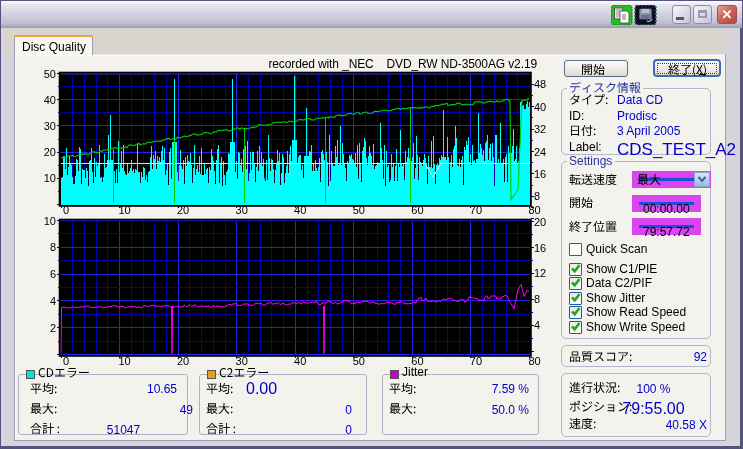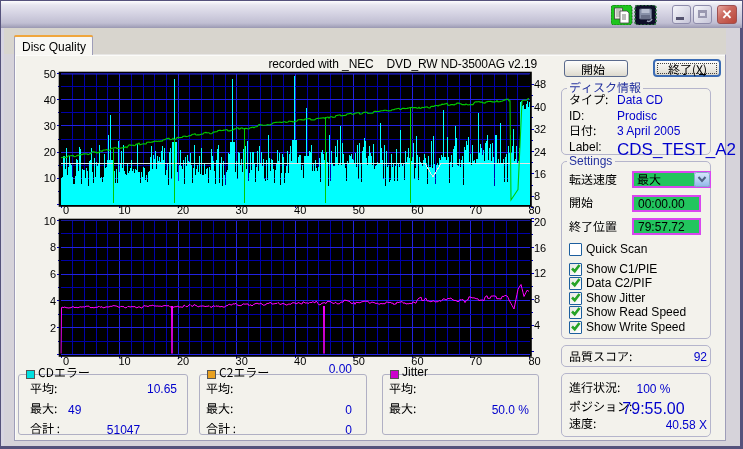--- a/index.html
+++ b/index.html
@@ -1,18 +1,18 @@
 <!DOCTYPE html>
 <html><head><meta charset="utf-8"><style>
 *{margin:0;padding:0;box-sizing:border-box}
 body{width:743px;height:449px;overflow:hidden;font-family:"Liberation Sans",sans-serif}
 #win{position:relative;width:743px;height:449px;background:#d8d5e2;}
 .abs{position:absolute}
 .blue{color:#0000cc}
-.fld{position:absolute;background:#22c55e;border:2px solid #d946ef;font-size:12px;color:#000;padding-left:4px}
+.fld{position:absolute;background:#1d4ed8;border:7px solid #d946ef;font-size:12px;color:#000;padding-left:4px}
 .grp{position:absolute;border:1px solid #b5b5cc;border-radius:5px}
 </style></head><body>
 <div id="win">
 <div class="abs" style="left:0;top:0;width:743px;height:449px;border:1px solid #55527c"></div>
 <div class="abs" style="left:740px;top:0;width:3px;height:449px;background:#55527c"></div>
 <div class="abs" style="left:0;top:446px;width:743px;height:3px;background:#55527c"></div>
 <div class="abs" style="left:1px;top:1px;width:741px;height:27px;background:linear-gradient(#fdfdfe,#e6e5ef 15%,#d4d2e2 48%,#c0bed2 82%,#aaa8bf 93%,#9a98b2)"></div>
 <svg class="abs" style="left:611px;top:5px" width="46" height="20">
 <rect x="0" y="0" width="21" height="20" rx="3" fill="#1dc51d" stroke="#156a15" stroke-width="1" stroke-dasharray="2 1"></rect>
 <rect x="3.5" y="3" width="8" height="11" fill="#e8e8e0" stroke="#444" stroke-width="0.8"></rect>
@@ -292,50 +292,51 @@
       <g transform="translate(0,14)">
         <path d="M2.1 -7.6C2.6 -6.7 3 -5.5 3.2 -4.8L4 -5.1C3.9 -5.8 3.4 -6.9 2.9 -7.8ZM9.1 -7.9C8.8 -7 8.2 -5.8 7.8 -5L8.5 -4.8C9 -5.5 9.6 -6.6 10 -7.6ZM0.6 -4.2V-3.3H5.5V0.9H6.4V-3.3H11.4V-4.2H6.4V-8.4H10.7V-9.3H1.3V-8.4H5.5V-4.2Z M17.3 -5.7V-4.8H21V-5.7ZM16.7 -1.8 17.1 -0.9C18.3 -1.4 19.8 -2 21.3 -2.6L21.1 -3.4C19.5 -2.8 17.8 -2.1 16.7 -1.8ZM18.1 -10.1C17.6 -8.4 16.8 -6.8 15.9 -5.7C16.1 -5.6 16.5 -5.3 16.6 -5.1C17.1 -5.7 17.6 -6.4 18 -7.2H22.4C22.2 -2.4 22 -0.5 21.7 -0.1C21.5 0.1 21.4 0.1 21.1 0.1C20.9 0.1 20.1 0.1 19.3 0C19.5 0.3 19.6 0.7 19.6 0.9C20.3 1 21.1 1 21.5 0.9C21.9 0.9 22.2 0.8 22.5 0.4C23 -0.1 23.1 -2.1 23.3 -7.6C23.3 -7.7 23.3 -8.1 23.3 -8.1H18.4C18.6 -8.7 18.8 -9.3 19 -9.9ZM12.4 -1.9 12.7 -1C13.8 -1.5 15.3 -2.1 16.7 -2.7L16.5 -3.6L15 -2.9V-6.4H16.4V-7.3H15V-10H14.1V-7.3H12.6V-6.4H14.1V-2.6C13.5 -2.3 12.9 -2.1 12.4 -1.9Z M25.7 -4.7C26.1 -4.7 26.5 -5 26.5 -5.5C26.5 -6 26.1 -6.4 25.7 -6.4C25.2 -6.4 24.9 -6 24.9 -5.5C24.9 -5 25.2 -4.7 25.7 -4.7ZM25.7 0.2C26.1 0.2 26.5 -0.2 26.5 -0.7C26.5 -1.2 26.1 -1.5 25.7 -1.5C25.2 -1.5 24.9 -1.2 24.9 -0.7C24.9 -0.2 25.2 0.2 25.7 0.2Z" fill="#000000"></path>
       </g>
     </svg>
 <div class="abs blue" style="left:70px;top:382px;width:107px;text-align:right;font-size:12px">10.65</div>
 <svg style="position:absolute;left:30px;top:399px;overflow:visible" width="29" height="18">
       <g transform="translate(0,14)">
         <path d="M3 -7.6H9V-6.8H3ZM3 -9.1H9V-8.2H3ZM2.1 -9.7V-6.1H9.9V-9.7ZM4.8 -4.7V-3.9H2.6V-4.7ZM0.6 -0.5 0.7 0.3 4.8 -0.2V1H5.6V0.2C5.8 0.4 6 0.7 6.1 0.9C6.9 0.6 7.8 0.2 8.5 -0.4C9.2 0.2 10.1 0.7 11 0.9C11.1 0.7 11.4 0.4 11.6 0.3C10.6 0 9.8 -0.4 9.1 -0.9C9.9 -1.7 10.5 -2.6 10.9 -3.8L10.3 -4L10.2 -4H6V-3.2H7.1L6.6 -3.1C6.9 -2.3 7.3 -1.6 7.9 -1C7.2 -0.4 6.4 -0.1 5.6 0.2V-4.7H11.3V-5.5H0.7V-4.7H1.7V-0.6ZM7.3 -3.2H9.8C9.5 -2.6 9 -2 8.5 -1.5C8 -2 7.6 -2.6 7.3 -3.2ZM4.8 -3.2V-2.4H2.6V-3.2ZM4.8 -1.7V-1L2.6 -0.7V-1.7Z M17.5 -10.1C17.5 -9.1 17.5 -7.9 17.4 -6.6H12.7V-5.7H17.2C16.7 -3.4 15.5 -1.1 12.5 0.2C12.8 0.4 13.1 0.7 13.2 0.9C16.1 -0.4 17.4 -2.7 18 -5C18.9 -2.3 20.5 -0.2 22.8 0.9C23 0.7 23.3 0.3 23.5 0.1C21.2 -0.9 19.6 -3.1 18.8 -5.7H23.3V-6.6H18.3C18.5 -7.9 18.5 -9.1 18.5 -10.1Z M25.7 -4.7C26.1 -4.7 26.5 -5 26.5 -5.5C26.5 -6 26.1 -6.4 25.7 -6.4C25.2 -6.4 24.9 -6 24.9 -5.5C24.9 -5 25.2 -4.7 25.7 -4.7ZM25.7 0.2C26.1 0.2 26.5 -0.2 26.5 -0.7C26.5 -1.2 26.1 -1.5 25.7 -1.5C25.2 -1.5 24.9 -1.2 24.9 -0.7C24.9 -0.2 25.2 0.2 25.7 0.2Z" fill="#000000"></path>
       </g>
     </svg>
-<div class="abs blue" style="left:68px;top:402.5px;width:107px;text-align:left;font-size:12px">49</div>
+<div class="abs blue" style="left:86px;top:402.5px;width:107px;text-align:right;font-size:12px">49</div>
 <svg style="position:absolute;left:30px;top:419px;overflow:visible" width="32" height="18">
       <g transform="translate(0,14)">
         <path d="M3 -6.2V-5.4H9V-6.2ZM6 -9.2C7.1 -7.6 9.2 -5.9 11.1 -4.9C11.2 -5.2 11.5 -5.5 11.7 -5.7C9.8 -6.6 7.7 -8.3 6.4 -10.1H5.5C4.5 -8.5 2.5 -6.7 0.4 -5.6C0.6 -5.4 0.9 -5.1 1 -4.9C3 -6 5 -7.7 6 -9.2ZM2.4 -3.8V1H3.2V0.5H8.8V1H9.7V-3.8ZM3.2 -0.3V-3H8.8V-0.3Z M13 -6.4V-5.7H16.8V-6.4ZM13.1 -9.7V-8.9H16.8V-9.7ZM13 -4.8V-4.1H16.8V-4.8ZM12.5 -8.1V-7.3H17.2V-8.1ZM20 -10V-6H17.2V-5.1H20V1H20.9V-5.1H23.7V-6H20.9V-10ZM13 -3.2V0.8H13.8V0.3H16.7V-3.2ZM13.8 -2.5H15.9V-0.5H13.8Z M28.4 -4.7C28.8 -4.7 29.1 -5 29.1 -5.5C29.1 -6 28.8 -6.4 28.4 -6.4C27.9 -6.4 27.6 -6 27.6 -5.5C27.6 -5 27.9 -4.7 28.4 -4.7ZM28.4 0.2C28.8 0.2 29.1 -0.2 29.1 -0.7C29.1 -1.2 28.8 -1.5 28.4 -1.5C27.9 -1.5 27.6 -1.2 27.6 -0.7C27.6 -0.2 27.9 0.2 28.4 0.2Z" fill="#000000"></path>
       </g>
     </svg>
 <div class="abs blue" style="left:70px;top:422.5px;width:107px;text-align:center;font-size:12px">51047</div>
 <svg style="position:absolute;left:206px;top:378.5px;overflow:visible" width="29" height="18">
       <g transform="translate(0,14)">
         <path d="M2.1 -7.6C2.6 -6.7 3 -5.5 3.2 -4.8L4 -5.1C3.9 -5.8 3.4 -6.9 2.9 -7.8ZM9.1 -7.9C8.8 -7 8.2 -5.8 7.8 -5L8.5 -4.8C9 -5.5 9.6 -6.6 10 -7.6ZM0.6 -4.2V-3.3H5.5V0.9H6.4V-3.3H11.4V-4.2H6.4V-8.4H10.7V-9.3H1.3V-8.4H5.5V-4.2Z M17.3 -5.7V-4.8H21V-5.7ZM16.7 -1.8 17.1 -0.9C18.3 -1.4 19.8 -2 21.3 -2.6L21.1 -3.4C19.5 -2.8 17.8 -2.1 16.7 -1.8ZM18.1 -10.1C17.6 -8.4 16.8 -6.8 15.9 -5.7C16.1 -5.6 16.5 -5.3 16.6 -5.1C17.1 -5.7 17.6 -6.4 18 -7.2H22.4C22.2 -2.4 22 -0.5 21.7 -0.1C21.5 0.1 21.4 0.1 21.1 0.1C20.9 0.1 20.1 0.1 19.3 0C19.5 0.3 19.6 0.7 19.6 0.9C20.3 1 21.1 1 21.5 0.9C21.9 0.9 22.2 0.8 22.5 0.4C23 -0.1 23.1 -2.1 23.3 -7.6C23.3 -7.7 23.3 -8.1 23.3 -8.1H18.4C18.6 -8.7 18.8 -9.3 19 -9.9ZM12.4 -1.9 12.7 -1C13.8 -1.5 15.3 -2.1 16.7 -2.7L16.5 -3.6L15 -2.9V-6.4H16.4V-7.3H15V-10H14.1V-7.3H12.6V-6.4H14.1V-2.6C13.5 -2.3 12.9 -2.1 12.4 -1.9Z M25.7 -4.7C26.1 -4.7 26.5 -5 26.5 -5.5C26.5 -6 26.1 -6.4 25.7 -6.4C25.2 -6.4 24.9 -6 24.9 -5.5C24.9 -5 25.2 -4.7 25.7 -4.7ZM25.7 0.2C26.1 0.2 26.5 -0.2 26.5 -0.7C26.5 -1.2 26.1 -1.5 25.7 -1.5C25.2 -1.5 24.9 -1.2 24.9 -0.7C24.9 -0.2 25.2 0.2 25.7 0.2Z" fill="#000000"></path>
       </g>
     </svg>
-<div class="abs blue" style="left:246px;top:362px;width:106px;text-align:right;font-size:12px">0.00</div>
+<div class="abs blue" style="left:246px;top:380px;width:106px;text-align:left;font-size:16px">0.00</div>
 <svg style="position:absolute;left:206px;top:399px;overflow:visible" width="29" height="18">
       <g transform="translate(0,14)">
         <path d="M3 -7.6H9V-6.8H3ZM3 -9.1H9V-8.2H3ZM2.1 -9.7V-6.1H9.9V-9.7ZM4.8 -4.7V-3.9H2.6V-4.7ZM0.6 -0.5 0.7 0.3 4.8 -0.2V1H5.6V0.2C5.8 0.4 6 0.7 6.1 0.9C6.9 0.6 7.8 0.2 8.5 -0.4C9.2 0.2 10.1 0.7 11 0.9C11.1 0.7 11.4 0.4 11.6 0.3C10.6 0 9.8 -0.4 9.1 -0.9C9.9 -1.7 10.5 -2.6 10.9 -3.8L10.3 -4L10.2 -4H6V-3.2H7.1L6.6 -3.1C6.9 -2.3 7.3 -1.6 7.9 -1C7.2 -0.4 6.4 -0.1 5.6 0.2V-4.7H11.3V-5.5H0.7V-4.7H1.7V-0.6ZM7.3 -3.2H9.8C9.5 -2.6 9 -2 8.5 -1.5C8 -2 7.6 -2.6 7.3 -3.2ZM4.8 -3.2V-2.4H2.6V-3.2ZM4.8 -1.7V-1L2.6 -0.7V-1.7Z M17.5 -10.1C17.5 -9.1 17.5 -7.9 17.4 -6.6H12.7V-5.7H17.2C16.7 -3.4 15.5 -1.1 12.5 0.2C12.8 0.4 13.1 0.7 13.2 0.9C16.1 -0.4 17.4 -2.7 18 -5C18.9 -2.3 20.5 -0.2 22.8 0.9C23 0.7 23.3 0.3 23.5 0.1C21.2 -0.9 19.6 -3.1 18.8 -5.7H23.3V-6.6H18.3C18.5 -7.9 18.5 -9.1 18.5 -10.1Z M25.7 -4.7C26.1 -4.7 26.5 -5 26.5 -5.5C26.5 -6 26.1 -6.4 25.7 -6.4C25.2 -6.4 24.9 -6 24.9 -5.5C24.9 -5 25.2 -4.7 25.7 -4.7ZM25.7 0.2C26.1 0.2 26.5 -0.2 26.5 -0.7C26.5 -1.2 26.1 -1.5 25.7 -1.5C25.2 -1.5 24.9 -1.2 24.9 -0.7C24.9 -0.2 25.2 0.2 25.7 0.2Z" fill="#000000"></path>
       </g>
     </svg>
 <div class="abs blue" style="left:246px;top:402.5px;width:106px;text-align:right;font-size:12px">0</div>
 <svg style="position:absolute;left:206px;top:419px;overflow:visible" width="32" height="18">
       <g transform="translate(0,14)">
         <path d="M3 -6.2V-5.4H9V-6.2ZM6 -9.2C7.1 -7.6 9.2 -5.9 11.1 -4.9C11.2 -5.2 11.5 -5.5 11.7 -5.7C9.8 -6.6 7.7 -8.3 6.4 -10.1H5.5C4.5 -8.5 2.5 -6.7 0.4 -5.6C0.6 -5.4 0.9 -5.1 1 -4.9C3 -6 5 -7.7 6 -9.2ZM2.4 -3.8V1H3.2V0.5H8.8V1H9.7V-3.8ZM3.2 -0.3V-3H8.8V-0.3Z M13 -6.4V-5.7H16.8V-6.4ZM13.1 -9.7V-8.9H16.8V-9.7ZM13 -4.8V-4.1H16.8V-4.8ZM12.5 -8.1V-7.3H17.2V-8.1ZM20 -10V-6H17.2V-5.1H20V1H20.9V-5.1H23.7V-6H20.9V-10ZM13 -3.2V0.8H13.8V0.3H16.7V-3.2ZM13.8 -2.5H15.9V-0.5H13.8Z M28.4 -4.7C28.8 -4.7 29.1 -5 29.1 -5.5C29.1 -6 28.8 -6.4 28.4 -6.4C27.9 -6.4 27.6 -6 27.6 -5.5C27.6 -5 27.9 -4.7 28.4 -4.7ZM28.4 0.2C28.8 0.2 29.1 -0.2 29.1 -0.7C29.1 -1.2 28.8 -1.5 28.4 -1.5C27.9 -1.5 27.6 -1.2 27.6 -0.7C27.6 -0.2 27.9 0.2 28.4 0.2Z" fill="#000000"></path>
       </g>
     </svg>
 <div class="abs blue" style="left:246px;top:422.5px;width:106px;text-align:right;font-size:12px">0</div>
 <svg style="position:absolute;left:389px;top:378.5px;overflow:visible" width="29" height="18">
       <g transform="translate(0,14)">
         <path d="M2.1 -7.6C2.6 -6.7 3 -5.5 3.2 -4.8L4 -5.1C3.9 -5.8 3.4 -6.9 2.9 -7.8ZM9.1 -7.9C8.8 -7 8.2 -5.8 7.8 -5L8.5 -4.8C9 -5.5 9.6 -6.6 10 -7.6ZM0.6 -4.2V-3.3H5.5V0.9H6.4V-3.3H11.4V-4.2H6.4V-8.4H10.7V-9.3H1.3V-8.4H5.5V-4.2Z M17.3 -5.7V-4.8H21V-5.7ZM16.7 -1.8 17.1 -0.9C18.3 -1.4 19.8 -2 21.3 -2.6L21.1 -3.4C19.5 -2.8 17.8 -2.1 16.7 -1.8ZM18.1 -10.1C17.6 -8.4 16.8 -6.8 15.9 -5.7C16.1 -5.6 16.5 -5.3 16.6 -5.1C17.1 -5.7 17.6 -6.4 18 -7.2H22.4C22.2 -2.4 22 -0.5 21.7 -0.1C21.5 0.1 21.4 0.1 21.1 0.1C20.9 0.1 20.1 0.1 19.3 0C19.5 0.3 19.6 0.7 19.6 0.9C20.3 1 21.1 1 21.5 0.9C21.9 0.9 22.2 0.8 22.5 0.4C23 -0.1 23.1 -2.1 23.3 -7.6C23.3 -7.7 23.3 -8.1 23.3 -8.1H18.4C18.6 -8.7 18.8 -9.3 19 -9.9ZM12.4 -1.9 12.7 -1C13.8 -1.5 15.3 -2.1 16.7 -2.7L16.5 -3.6L15 -2.9V-6.4H16.4V-7.3H15V-10H14.1V-7.3H12.6V-6.4H14.1V-2.6C13.5 -2.3 12.9 -2.1 12.4 -1.9Z M25.7 -4.7C26.1 -4.7 26.5 -5 26.5 -5.5C26.5 -6 26.1 -6.4 25.7 -6.4C25.2 -6.4 24.9 -6 24.9 -5.5C24.9 -5 25.2 -4.7 25.7 -4.7ZM25.7 0.2C26.1 0.2 26.5 -0.2 26.5 -0.7C26.5 -1.2 26.1 -1.5 25.7 -1.5C25.2 -1.5 24.9 -1.2 24.9 -0.7C24.9 -0.2 25.2 0.2 25.7 0.2Z" fill="#000000"></path>
       </g>
     </svg>
+<div class="abs blue" style="left:429px;top:382px;width:100px;text-align:right;font-size:12px">7.59 %</div>
 <svg style="position:absolute;left:389px;top:399px;overflow:visible" width="29" height="18">
       <g transform="translate(0,14)">
         <path d="M3 -7.6H9V-6.8H3ZM3 -9.1H9V-8.2H3ZM2.1 -9.7V-6.1H9.9V-9.7ZM4.8 -4.7V-3.9H2.6V-4.7ZM0.6 -0.5 0.7 0.3 4.8 -0.2V1H5.6V0.2C5.8 0.4 6 0.7 6.1 0.9C6.9 0.6 7.8 0.2 8.5 -0.4C9.2 0.2 10.1 0.7 11 0.9C11.1 0.7 11.4 0.4 11.6 0.3C10.6 0 9.8 -0.4 9.1 -0.9C9.9 -1.7 10.5 -2.6 10.9 -3.8L10.3 -4L10.2 -4H6V-3.2H7.1L6.6 -3.1C6.9 -2.3 7.3 -1.6 7.9 -1C7.2 -0.4 6.4 -0.1 5.6 0.2V-4.7H11.3V-5.5H0.7V-4.7H1.7V-0.6ZM7.3 -3.2H9.8C9.5 -2.6 9 -2 8.5 -1.5C8 -2 7.6 -2.6 7.3 -3.2ZM4.8 -3.2V-2.4H2.6V-3.2ZM4.8 -1.7V-1L2.6 -0.7V-1.7Z M17.5 -10.1C17.5 -9.1 17.5 -7.9 17.4 -6.6H12.7V-5.7H17.2C16.7 -3.4 15.5 -1.1 12.5 0.2C12.8 0.4 13.1 0.7 13.2 0.9C16.1 -0.4 17.4 -2.7 18 -5C18.9 -2.3 20.5 -0.2 22.8 0.9C23 0.7 23.3 0.3 23.5 0.1C21.2 -0.9 19.6 -3.1 18.8 -5.7H23.3V-6.6H18.3C18.5 -7.9 18.5 -9.1 18.5 -10.1Z M25.7 -4.7C26.1 -4.7 26.5 -5 26.5 -5.5C26.5 -6 26.1 -6.4 25.7 -6.4C25.2 -6.4 24.9 -6 24.9 -5.5C24.9 -5 25.2 -4.7 25.7 -4.7ZM25.7 0.2C26.1 0.2 26.5 -0.2 26.5 -0.7C26.5 -1.2 26.1 -1.5 25.7 -1.5C25.2 -1.5 24.9 -1.2 24.9 -0.7C24.9 -0.2 25.2 0.2 25.7 0.2Z" fill="#000000"></path>
       </g>
     </svg>
 <div class="abs blue" style="left:429px;top:402.5px;width:100px;text-align:right;font-size:12px">50.0 %</div>
 <div class="abs" style="left:564px;top:60px;width:64px;height:17px;border:1px solid #5a6a8c;border-radius:3px;background:linear-gradient(#fdfdfc,#eceae2 60%,#dcd9cd)"></div>
 <svg style="position:absolute;left:581px;top:59.5px;overflow:visible" width="25" height="18">
       <g transform="translate(0,14)">
         <path d="M6.8 -4V-2.7H5.1V-4ZM2.8 -2.7V-1.9H4.3C4.2 -1.2 3.9 -0.3 2.9 0.4C3.1 0.5 3.3 0.7 3.5 0.9C4.6 0.1 5 -1.1 5.1 -1.9H6.8V0.7H7.6V-1.9H9.2V-2.7H7.6V-4H9V-4.8H3V-4H4.3V-2.7ZM4.6 -7.3V-6.2H2V-7.3ZM4.6 -7.9H2V-8.9H4.6ZM10.1 -7.3V-6.2H7.4V-7.3ZM10.1 -7.9H7.4V-8.9H10.1ZM10.5 -9.6H6.5V-5.5H10.1V-0.2C10.1 -0 10 0 9.9 0C9.7 0 9 0 8.4 0C8.5 0.3 8.6 0.7 8.6 0.9C9.6 0.9 10.2 0.9 10.5 0.8C10.9 0.6 11 0.3 11 -0.2V-9.6ZM1.1 -9.6V1H2V-5.5H5.4V-9.6Z M17.9 -3.9V1H18.7V0.4H22.1V0.9H23V-3.9ZM18.7 -0.4V-3.1H22.1V-0.4ZM19.4 -10.1C19.1 -8.9 18.5 -7.1 18 -6L17.1 -5.9L17.2 -5L22.6 -5.4C22.7 -5.1 22.8 -4.8 22.9 -4.6L23.7 -5C23.4 -5.9 22.6 -7.2 21.8 -8.2L21 -7.9C21.4 -7.4 21.8 -6.8 22.1 -6.2L18.9 -6C19.4 -7.1 20 -8.6 20.4 -9.9ZM14.4 -10.1C14.2 -9.3 14 -8.5 13.8 -7.6H12.5V-6.8H13.7C13.3 -5.3 12.9 -3.8 12.6 -2.7L13.4 -2.4L13.5 -2.9C14 -2.6 14.4 -2.3 14.8 -2C14.2 -1 13.5 -0.2 12.6 0.3C12.8 0.4 13 0.8 13.2 1C14.1 0.4 14.9 -0.4 15.5 -1.5C16 -1 16.4 -0.6 16.7 -0.2L17.3 -0.9C17 -1.3 16.5 -1.8 15.9 -2.2C16.5 -3.6 16.8 -5.3 17 -7.5L16.5 -7.6L16.3 -7.6H14.7C14.9 -8.4 15.1 -9.3 15.2 -10ZM14.5 -6.8H16.1C15.9 -5.2 15.6 -3.9 15.2 -2.8C14.7 -3.1 14.2 -3.4 13.7 -3.7C14 -4.6 14.2 -5.7 14.5 -6.8Z" fill="#000000"></path>

